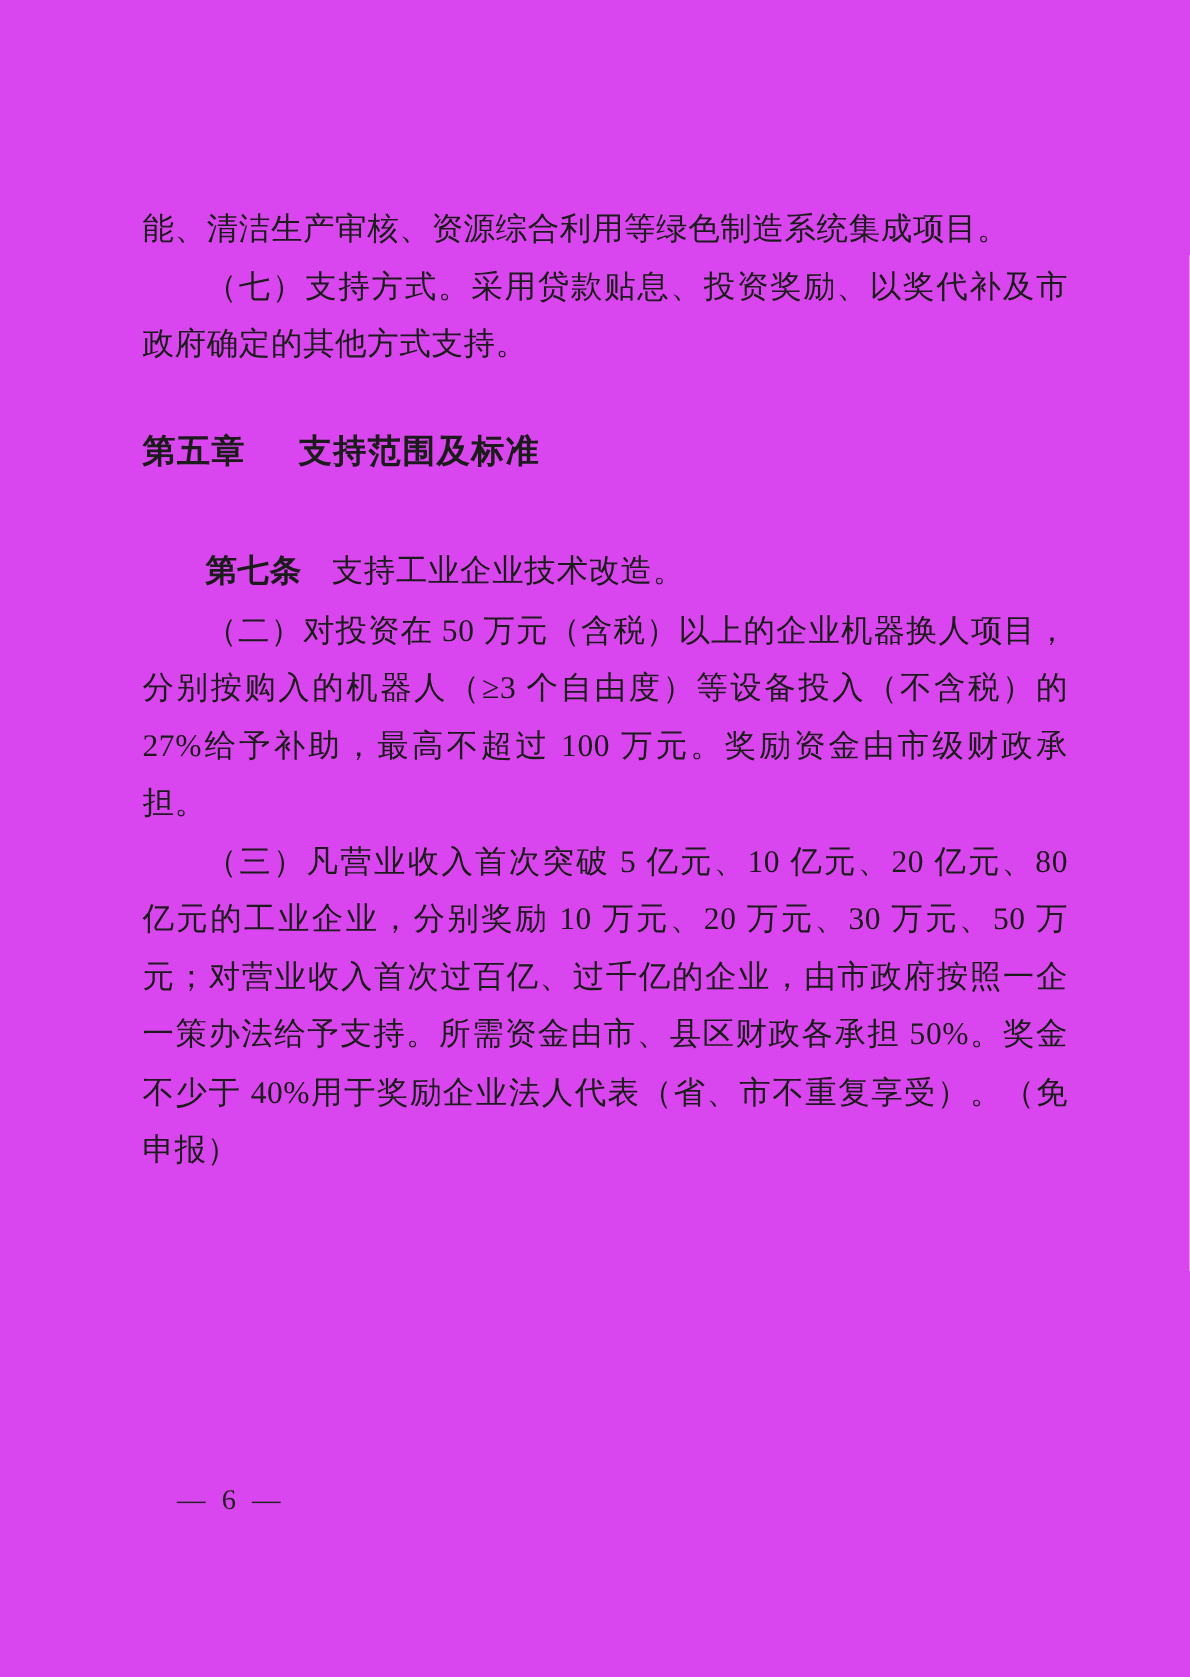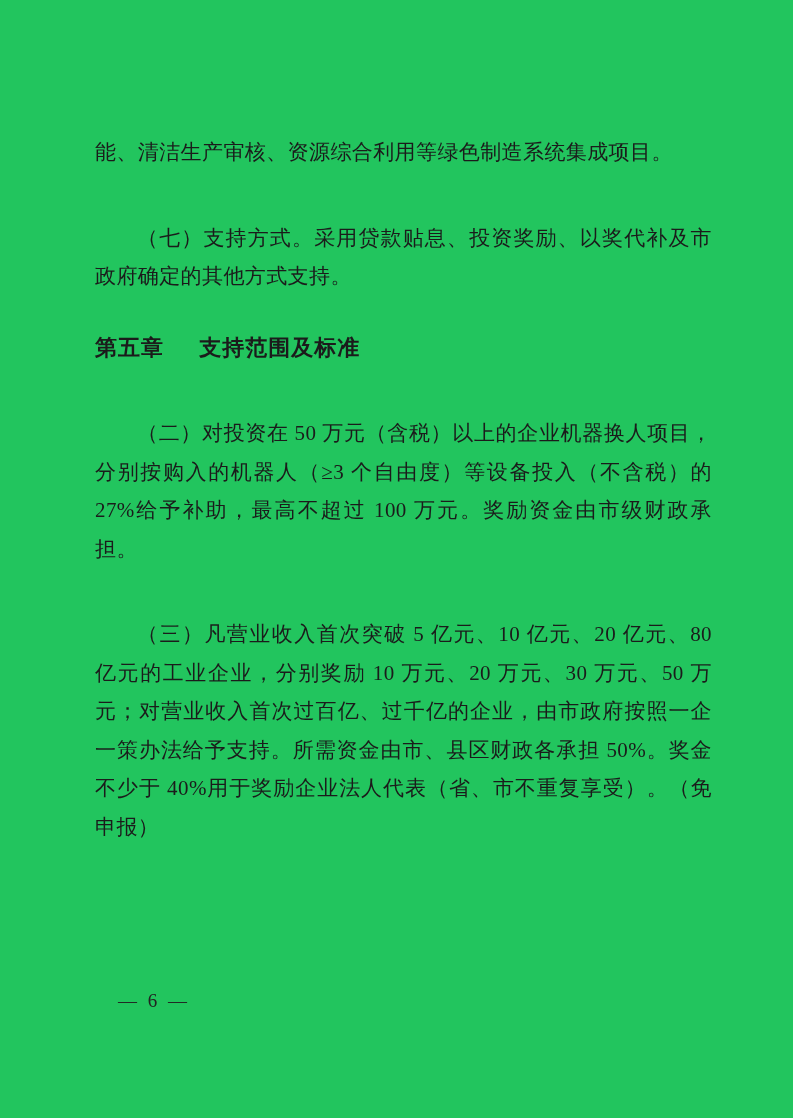--- a/index.html
+++ b/index.html
@@ -5,42 +5,41 @@
   html, body {
     margin: 0;
     padding: 0;
     background: #e8e8e8;
   }
   .page {
     position: relative;
     width: 793px;
     height: 1118px;
     margin: 0 auto;
-    background: #22c55e;
+    background: #d946ef;
     color: #1b1b1b;
     font-family: "Liberation Serif", "DejaVu Serif", serif;
     overflow: hidden;
   }
   .content {
     position: absolute;
     left: 95px;
     top: 133px;
     width: 617px;
   }
   .body-text {
     margin: 0;
     font-size: 21px;
     line-height: 38.5px;
     text-align: justify;
     text-justify: inter-ideograph;
     letter-spacing: 0.4px;
   }
   .indent {
     text-indent: 2em;
-    margin-top: 47px;
   }
   .chapter-heading {
     margin: 33px 0 41px 0;
     font-size: 22px;
     font-weight: bold;
     line-height: 38.5px;
     text-align: left;
     font-family: "Liberation Sans", "DejaVu Sans", sans-serif;
     letter-spacing: 1px;
   }
@@ -70,20 +69,21 @@
 
 <div class="page">
   <div class="content">
 
     <p class="body-text">能、清洁生产审核、资源综合利用等绿色制造系统集成项目。</p>
 
     <p class="body-text indent">（七）支持方式。采用贷款贴息、投资奖励、以奖代补及市政府确定的其他方式支持。</p>
 
     <h2 class="chapter-heading"><span>第五章</span><span class="chapter-gap"></span><span>支持范围及标准</span></h2>
 
+    <p class="body-text indent"><span class="article-lead">第七条</span><span class="lead-gap"></span><span>支持工业企业技术改造。</span></p>
 
 
     <p class="body-text indent">（二）对投资在 50 万元（含税）以上的企业机器换人项目，分别按购入的机器人（≥3 个自由度）等设备投入（不含税）的 27%给予补助，最高不超过 100 万元。奖励资金由市级财政承担。</p>
 
 
     <p class="body-text indent">（三）凡营业收入首次突破 5 亿元、10 亿元、20 亿元、80 亿元的工业企业，分别奖励 10 万元、20 万元、30 万元、50 万元；对营业收入首次过百亿、过千亿的企业，由市政府按照一企一策办法给予支持。所需资金由市、县区财政各承担 50%。奖金不少于 40%用于奖励企业法人代表（省、市不重复享受）。（免申报）</p>
 
   </div>
 
   <div class="page-number">— 6 —</div>

